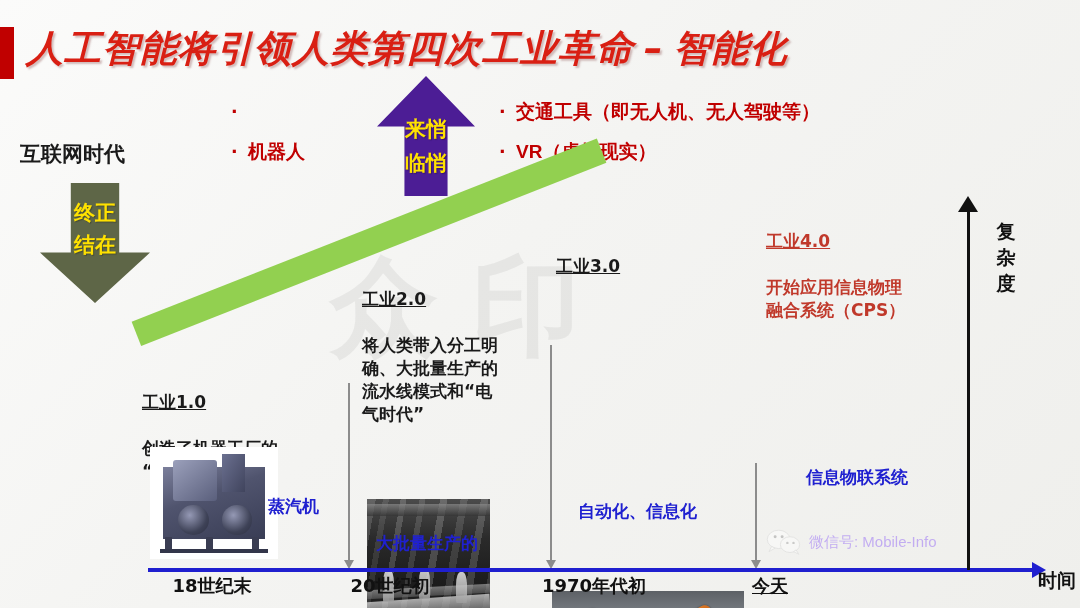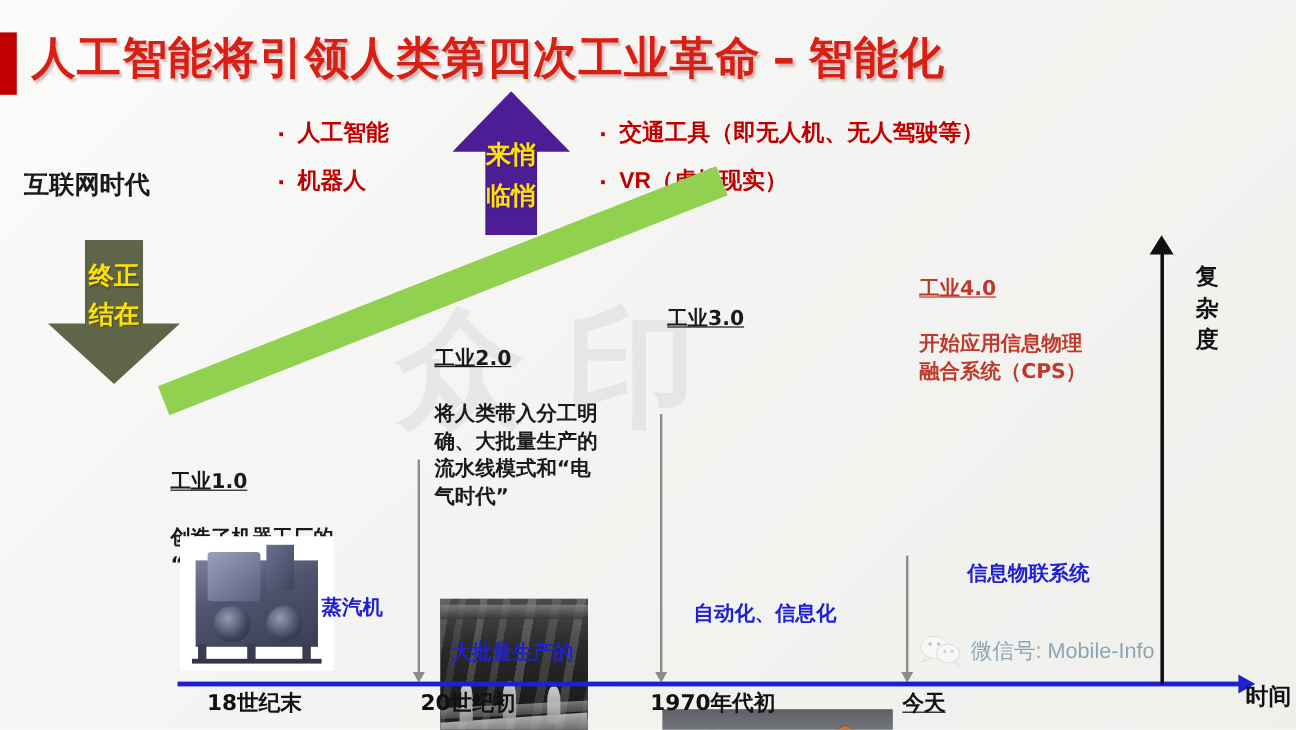--- a/index.html
+++ b/index.html
@@ -13,32 +13,33 @@
   .abs{position:absolute;}
 
   
   #title-bar{left:0;top:27px;width:14px;height:52px;background:#c00000;}
   #page-title{
     left:26px;top:24px;
     font-size:37px;font-weight:bold;color:#d91f13;
     letter-spacing:1px;white-space:nowrap;
     text-shadow:2px 2px 2px rgba(160,110,110,.45);
     font-family:"DejaVu Sans","Liberation Sans",sans-serif;
+    font-style:italic;
   }
   #page-title .dash{color:#d91f13;font-weight:bold;padding:0 10px;}
 
   
   .wm-big{
     left:330px;top:235px;font-size:108px;color:rgba(140,140,140,.13);
     font-weight:bold;letter-spacing:34px;user-select:none;
     font-family:"DejaVu Sans","Liberation Sans",sans-serif;
   }
   .wm-chat{left:765px;top:528px;display:flex;align-items:center;gap:8px;opacity:.45;}
   .wm-chat .txt{
-    font-size:18px;color:#0c4a6e;white-space:nowrap;
+    font-size:15px;color:#8b5cf6;white-space:nowrap;
     font-family:"Liberation Sans",sans-serif;
   }
   .wechat-logo{width:36px;height:28px;position:relative;}
 
   
   .bullets{font-size:19px;font-weight:bold;color:#c00000;line-height:40px;}
   .bullets .row{display:flex;align-items:center;white-space:nowrap;}
   .bullets .dot{width:26px;text-align:center;font-size:22px;}
   #bullets-left{left:222px;top:92px;}
   #bullets-right{left:490px;top:92px;}
@@ -49,21 +50,21 @@
     background:#4c1d95;
     clip-path:polygon(50% 0%,100% 42%,72% 42%,72% 100%,28% 100%,28% 42%,0% 42%);
   }
   #arrow-up .lbl{
     position:absolute;left:0;top:36px;width:100%;
     text-align:center;color:#ffe100;font-weight:bold;font-size:21px;line-height:34px;
     text-shadow:1px 1px 1px rgba(0,0,0,.25);
     font-family:"DejaVu Sans","Liberation Sans",sans-serif;
   }
   #arrow-down{
-    left:40px;top:200px;width:110px;height:120px;
+    left:40px;top:183px;width:110px;height:120px;
     background:#5e6647;
     clip-path:polygon(28% 0%,72% 0%,72% 58%,100% 58%,50% 100%,0% 58%,28% 58%);
   }
   #arrow-down .lbl{
     position:absolute;left:0;top:14px;width:100%;
     text-align:center;color:#ffe100;font-weight:bold;font-size:21px;line-height:32px;
     text-shadow:1px 1px 1px rgba(0,0,0,.25);
     font-family:"DejaVu Sans","Liberation Sans",sans-serif;
   }
   #internet-era{
@@ -185,21 +186,20 @@
     </svg>
     <span class="txt">微信号: Mobile-Info</span>
   </div>
 
   <div class="abs" id="title-bar"></div>
   <div class="abs" id="page-title"><span>人工智能将引领人类第四次工业革命</span><span class="dash">–</span><span>智能化</span></div>
 
   <div class="abs bullets" id="bullets-left">
     <div class="row">
       <span class="dot">·</span>
-      <span>人工智能</span>
     </div>
     <div class="row">
       <span class="dot">·</span>
       <span>机器人</span>
     </div>
   </div>
   <div class="abs bullets" id="bullets-right">
     <div class="row">
       <span class="dot">·</span>
       <span>交通工具（即无人机、无人驾驶等）</span>

